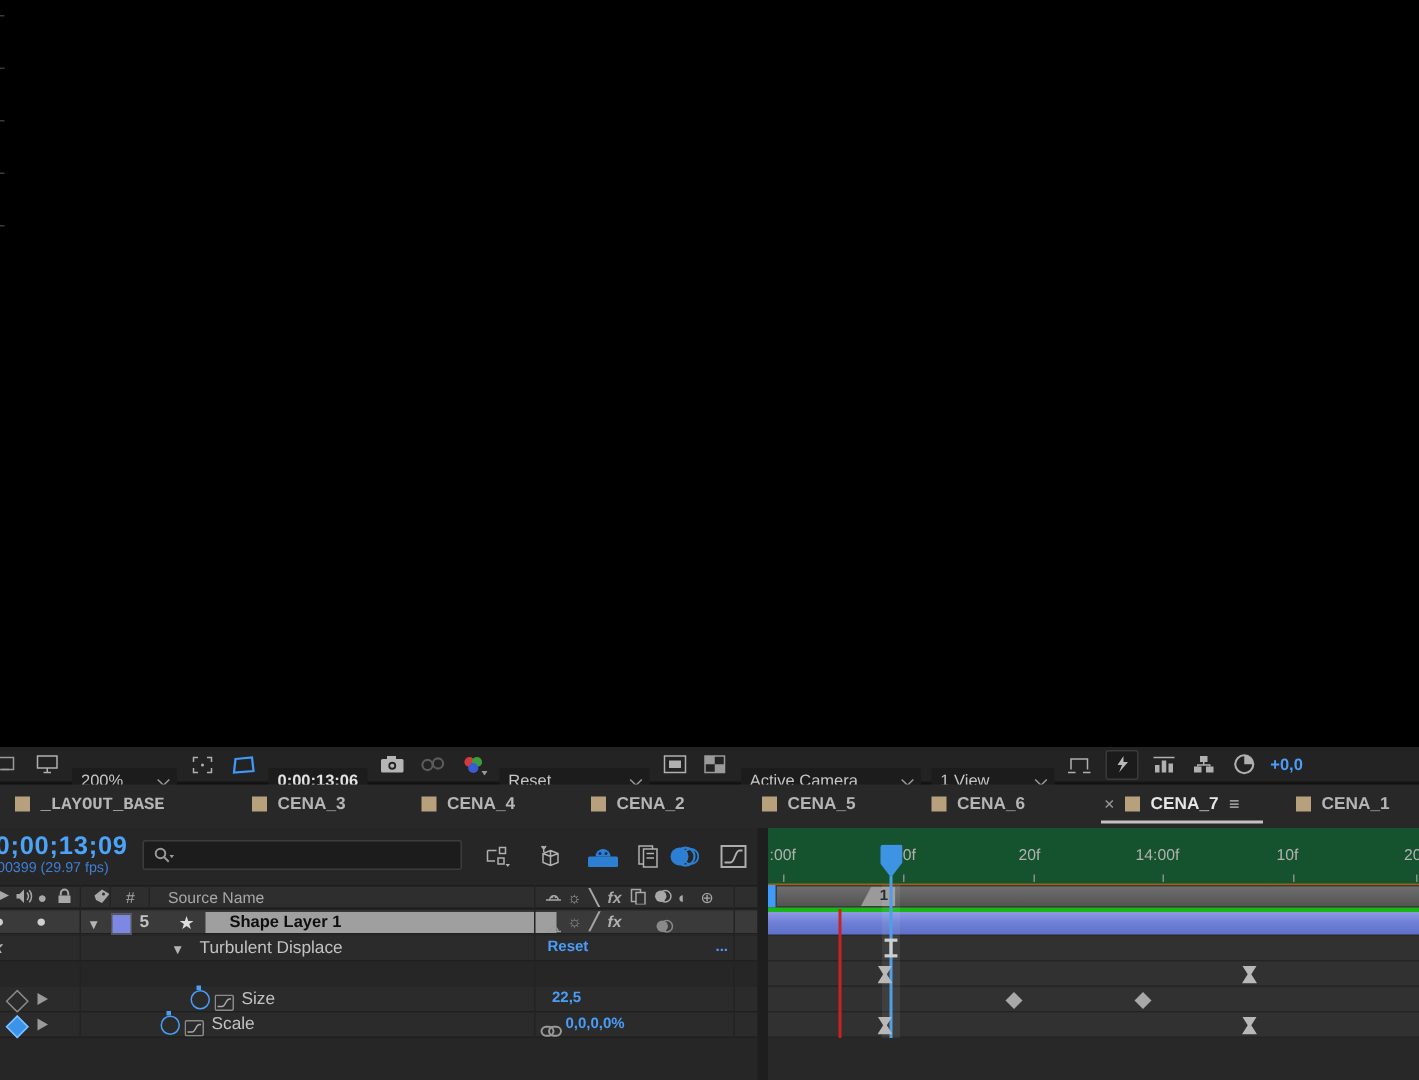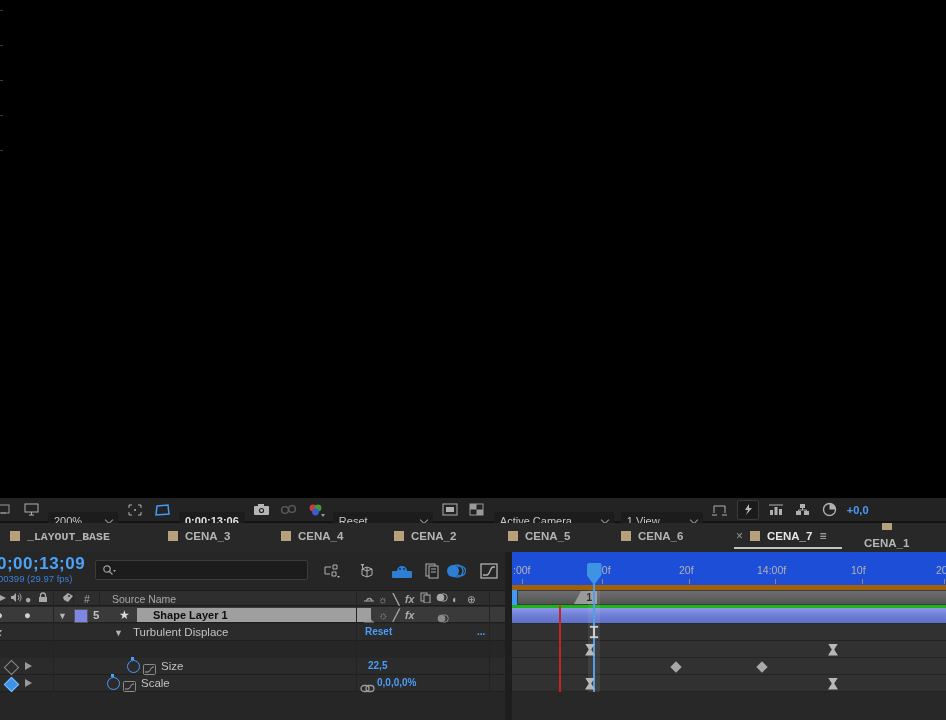--- a/index.html
+++ b/index.html
@@ -68,21 +68,21 @@
     border-top:4.5px solid transparent;border-bottom:4.5px solid transparent;}
   .stopwatch{position:absolute;top:2px;width:11px;height:11px;border:1.4px solid #4a9df8;border-radius:50%;}
   .stopwatch:before{content:"";position:absolute;left:3px;top:-4px;width:3px;height:2.5px;background:#4a9df8;}
   .graphbox{position:absolute;top:3px;}
   .fxbadge{position:absolute;left:-8px;font-size:11px;font-style:italic;font-weight:bold;color:#b5b5b5;top:0;line-height:16px;}
   .sunico{color:#8f8f8f;font-size:11px;}
   .slashico{color:#a5a5a5;font-size:11px;font-weight:bold;}
   .fxico{color:#b0b0b0;font-size:10.5px;font-style:italic;font-weight:bold;}
 
   
-  .ruler{position:absolute;left:0;top:0;width:434px;height:38px;background:#1d4ed8;border-bottom:5px solid #a16207;box-sizing:border-box;}
+  .ruler{position:absolute;left:0;top:0;width:434px;height:38px;background:#14532d;border-bottom:1px solid #a16207;box-sizing:border-box;}
   .rlabel{position:absolute;top:12px;font-size:10.5px;color:#b2b2b2;white-space:nowrap;}
   .rtick{position:absolute;bottom:1px;width:1px;height:5px;background:#8a8a8a;}
 
   
   .workstrip{position:absolute;left:0;top:38px;width:434px;height:15px;background:#3b3b3b;}
   .workbar{position:absolute;left:6px;top:1px;right:0;height:13px;background:linear-gradient(#6e6e6e,#545454);}
   .nav-bracket{position:absolute;left:0;top:0;width:5px;height:15px;background:#3f9bfa;}
   .marker1{position:absolute;left:62px;top:1px;width:23px;height:13px;background:#9a9a9a;
     clip-path:polygon(0 100%,30% 0,100% 0,100% 100%);color:#1d1d1d;font-size:10px;font-weight:bold;
     line-height:13px;text-align:right;padding-right:5px;box-sizing:border-box;}
@@ -262,21 +262,21 @@
         <span class="sw"></span>
         <span>CENA_6</span>
       </div>
       <div class="tab-underline" style="left: 734px; width: 108px;"></div>
       <div class="tab active" style="left: 736px;">
         <span class="close">×</span>
         <span class="sw"></span>
         <span>CENA_7</span>
         <span class="menu">≡</span>
       </div>
-      <div class="tab" style="left: 864px; flex-direction: column;">
+      <div class="tab" style="left: 864px;">
         <span class="sw"></span>
         <span>CENA_1</span>
       </div>
     </div>
 
   <div class="abs timeline">
 
     <div class="tl-left">
       <div class="big-tc">0;00;13;09</div>
       <div class="frame-info">00399 (29.97 fps)</div>

